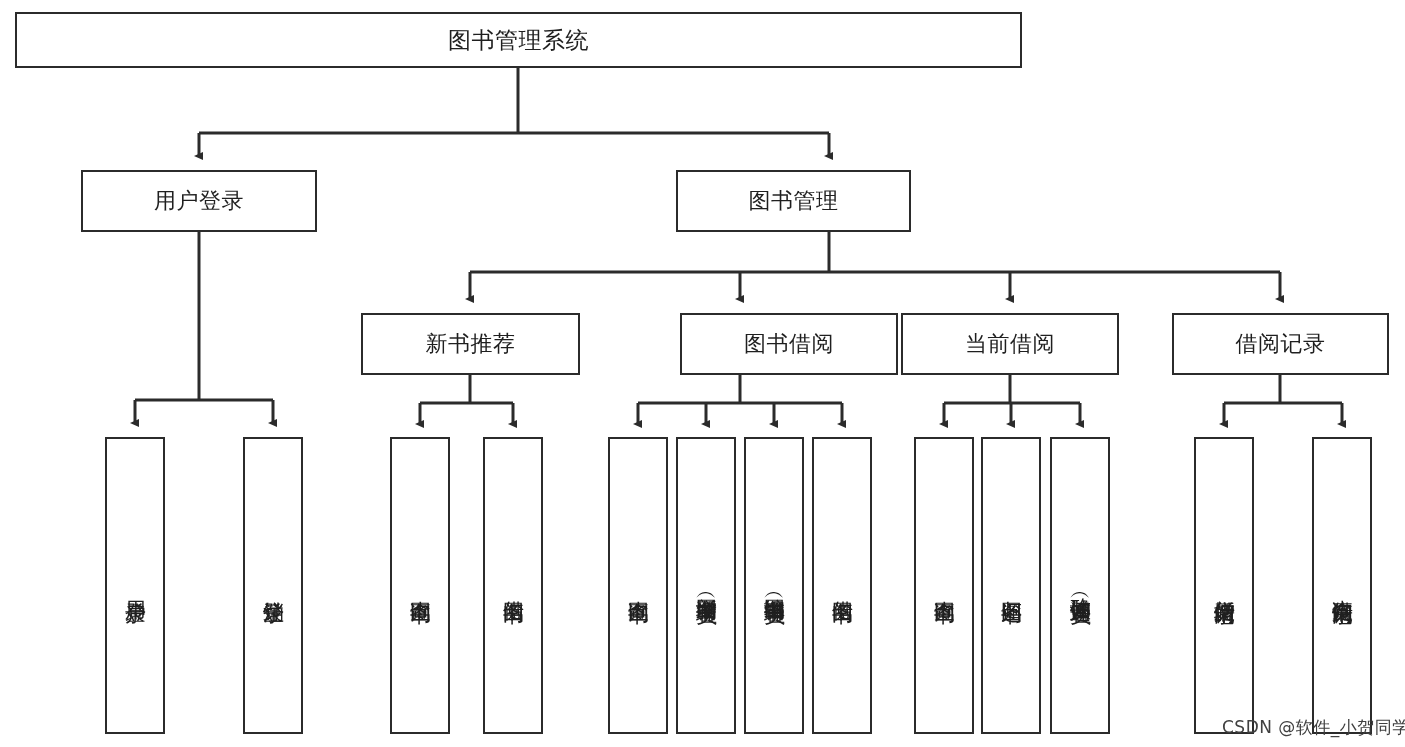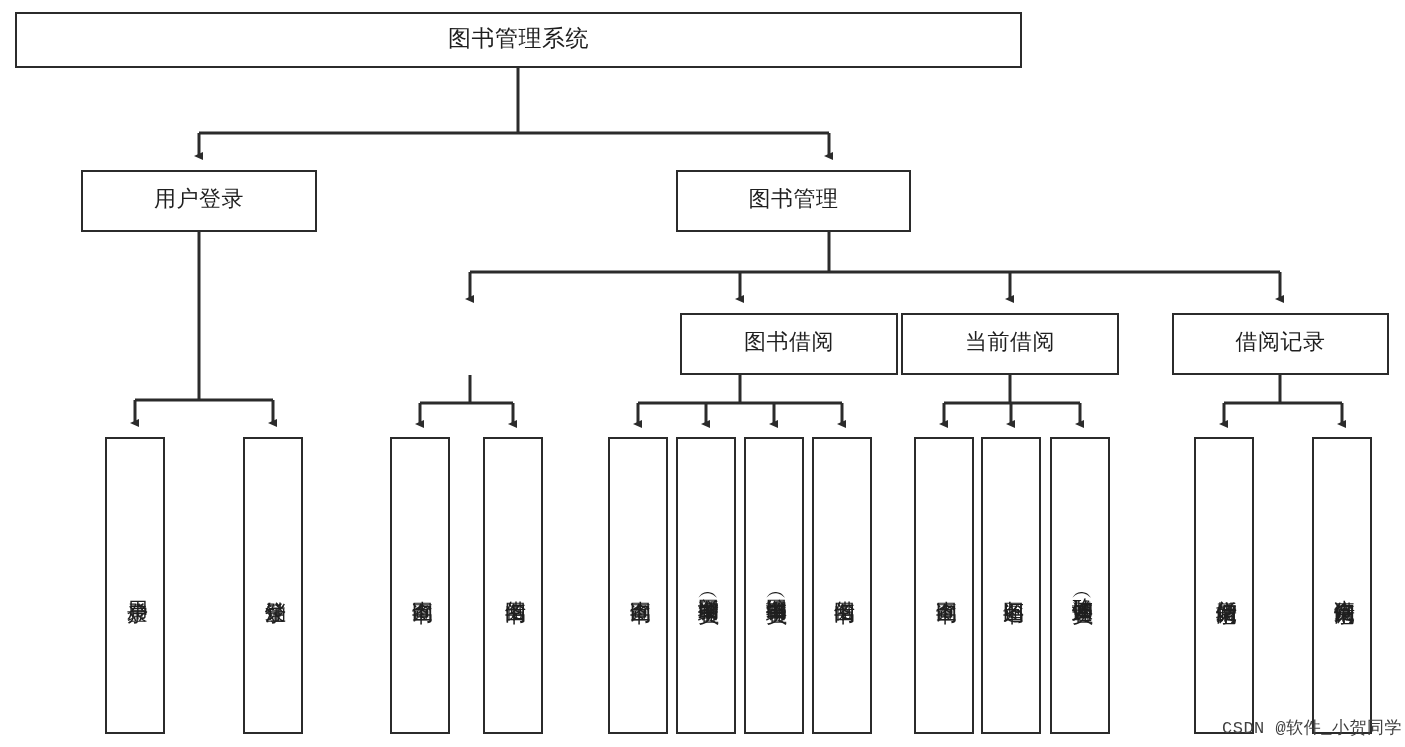--- a/index.html
+++ b/index.html
@@ -10,21 +10,20 @@
   body {
     font-family: "DejaVu Sans", "Liberation Sans", sans-serif;
     color: #1a1a1a;
   }
   #canvas {
     position: relative;
     width: 1405px;
     height: 747px;
     background: #ffffff;
     overflow: hidden;
-    font-family: Liberation Mono, monospace;
   }
   #edges {
     position: absolute;
     left: 0;
     top: 0;
     width: 1405px;
     height: 747px;
   }
   .node {
     position: absolute;
@@ -126,20 +125,23 @@
   </div>
 
   <div class="node" style="left:81px; top:170px; width:236px; height:62px;">
     <span class="label">用户登录</span>
   </div>
 
   <div class="node" style="left:676px; top:170px; width:235px; height:62px;">
     <span class="label">图书管理</span>
   </div>
 
+  <div class="node" style="left:361px; top:313px; width:219px; height:62px;">
+    <span class="label">新书推荐</span>
+  </div>
 
   <div class="node" style="left:632px; top:313px; width:218px; height:62px;margin-left:48px;">
     <span class="label">图书借阅</span>
   </div>
 
   <div class="node" style="left:901px; top:313px; width:218px; height:62px;">
     <span class="label">当前借阅</span>
   </div>
 
   <div class="node" style="left:1172px; top:313px; width:217px; height:62px;">

